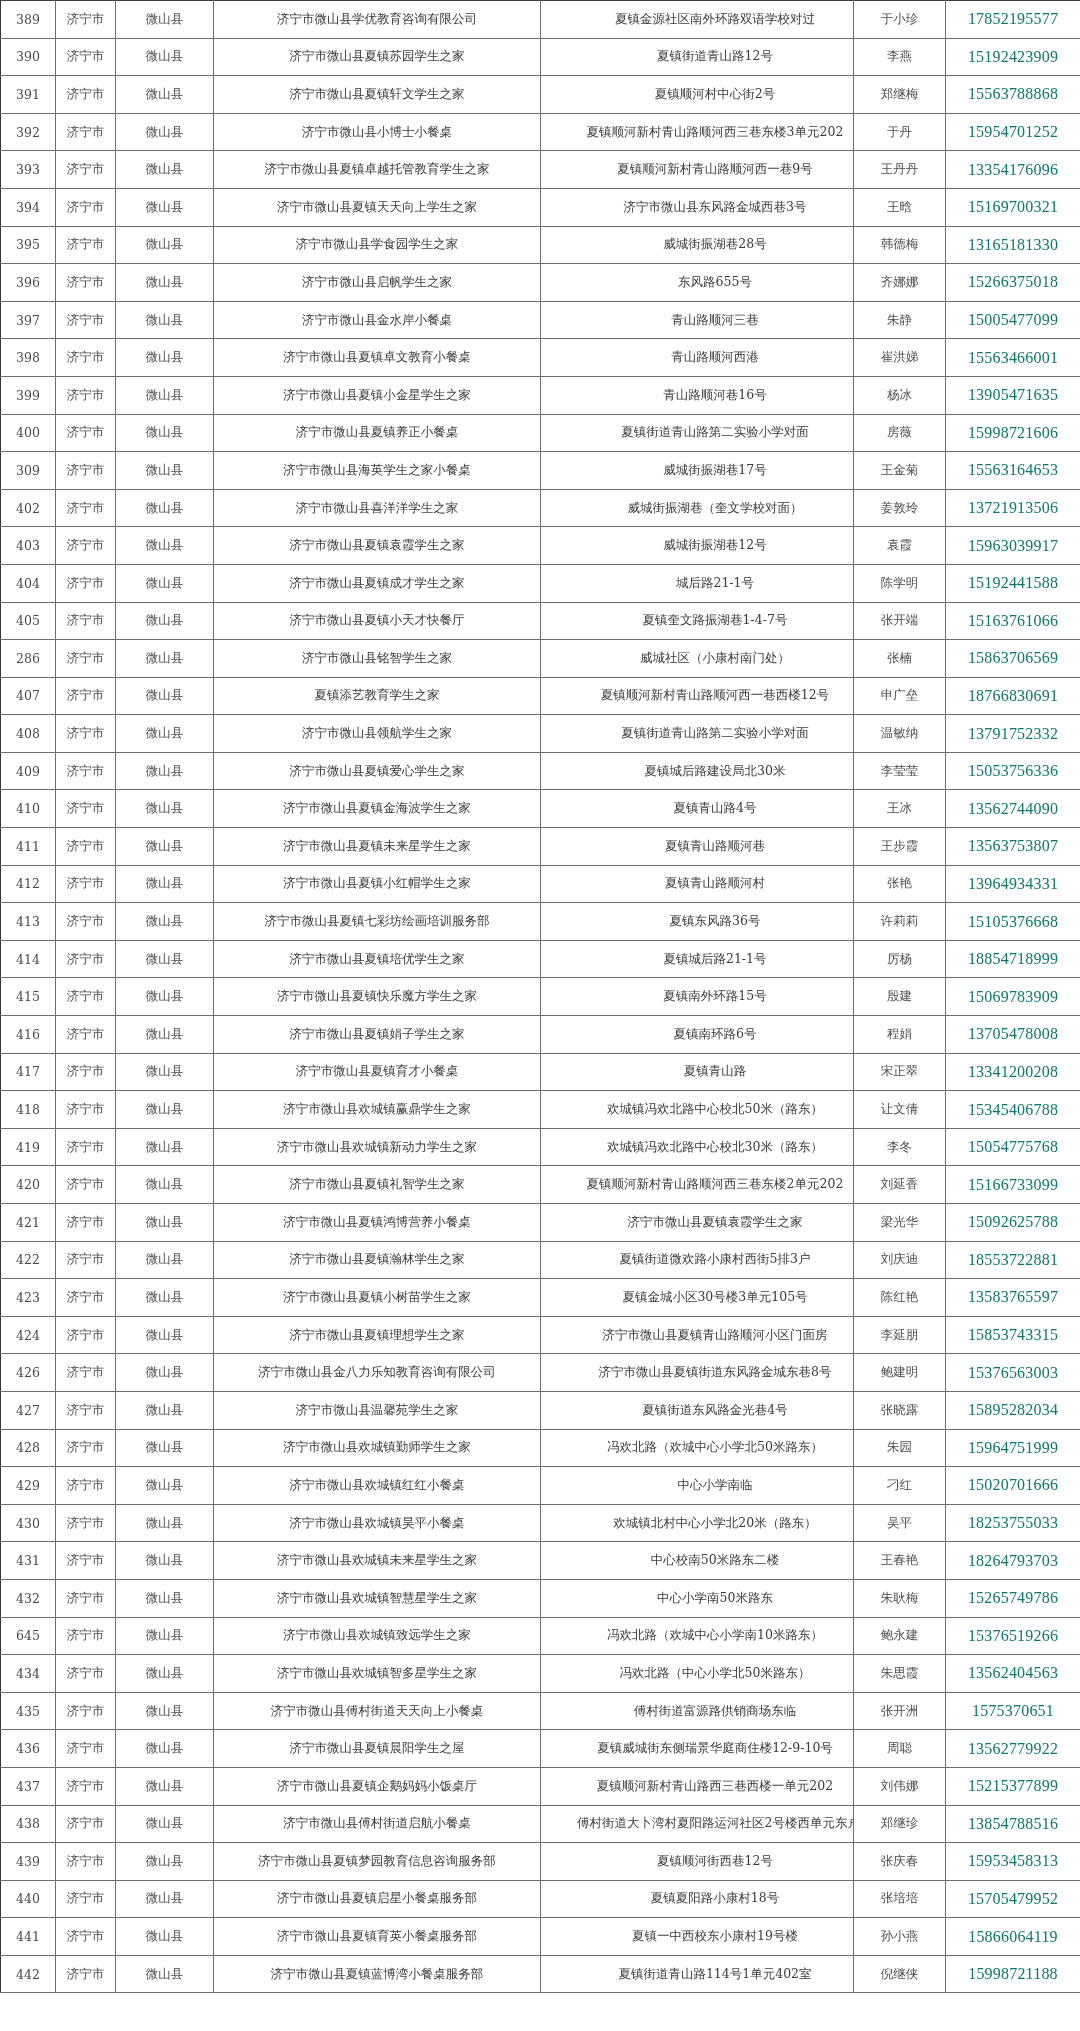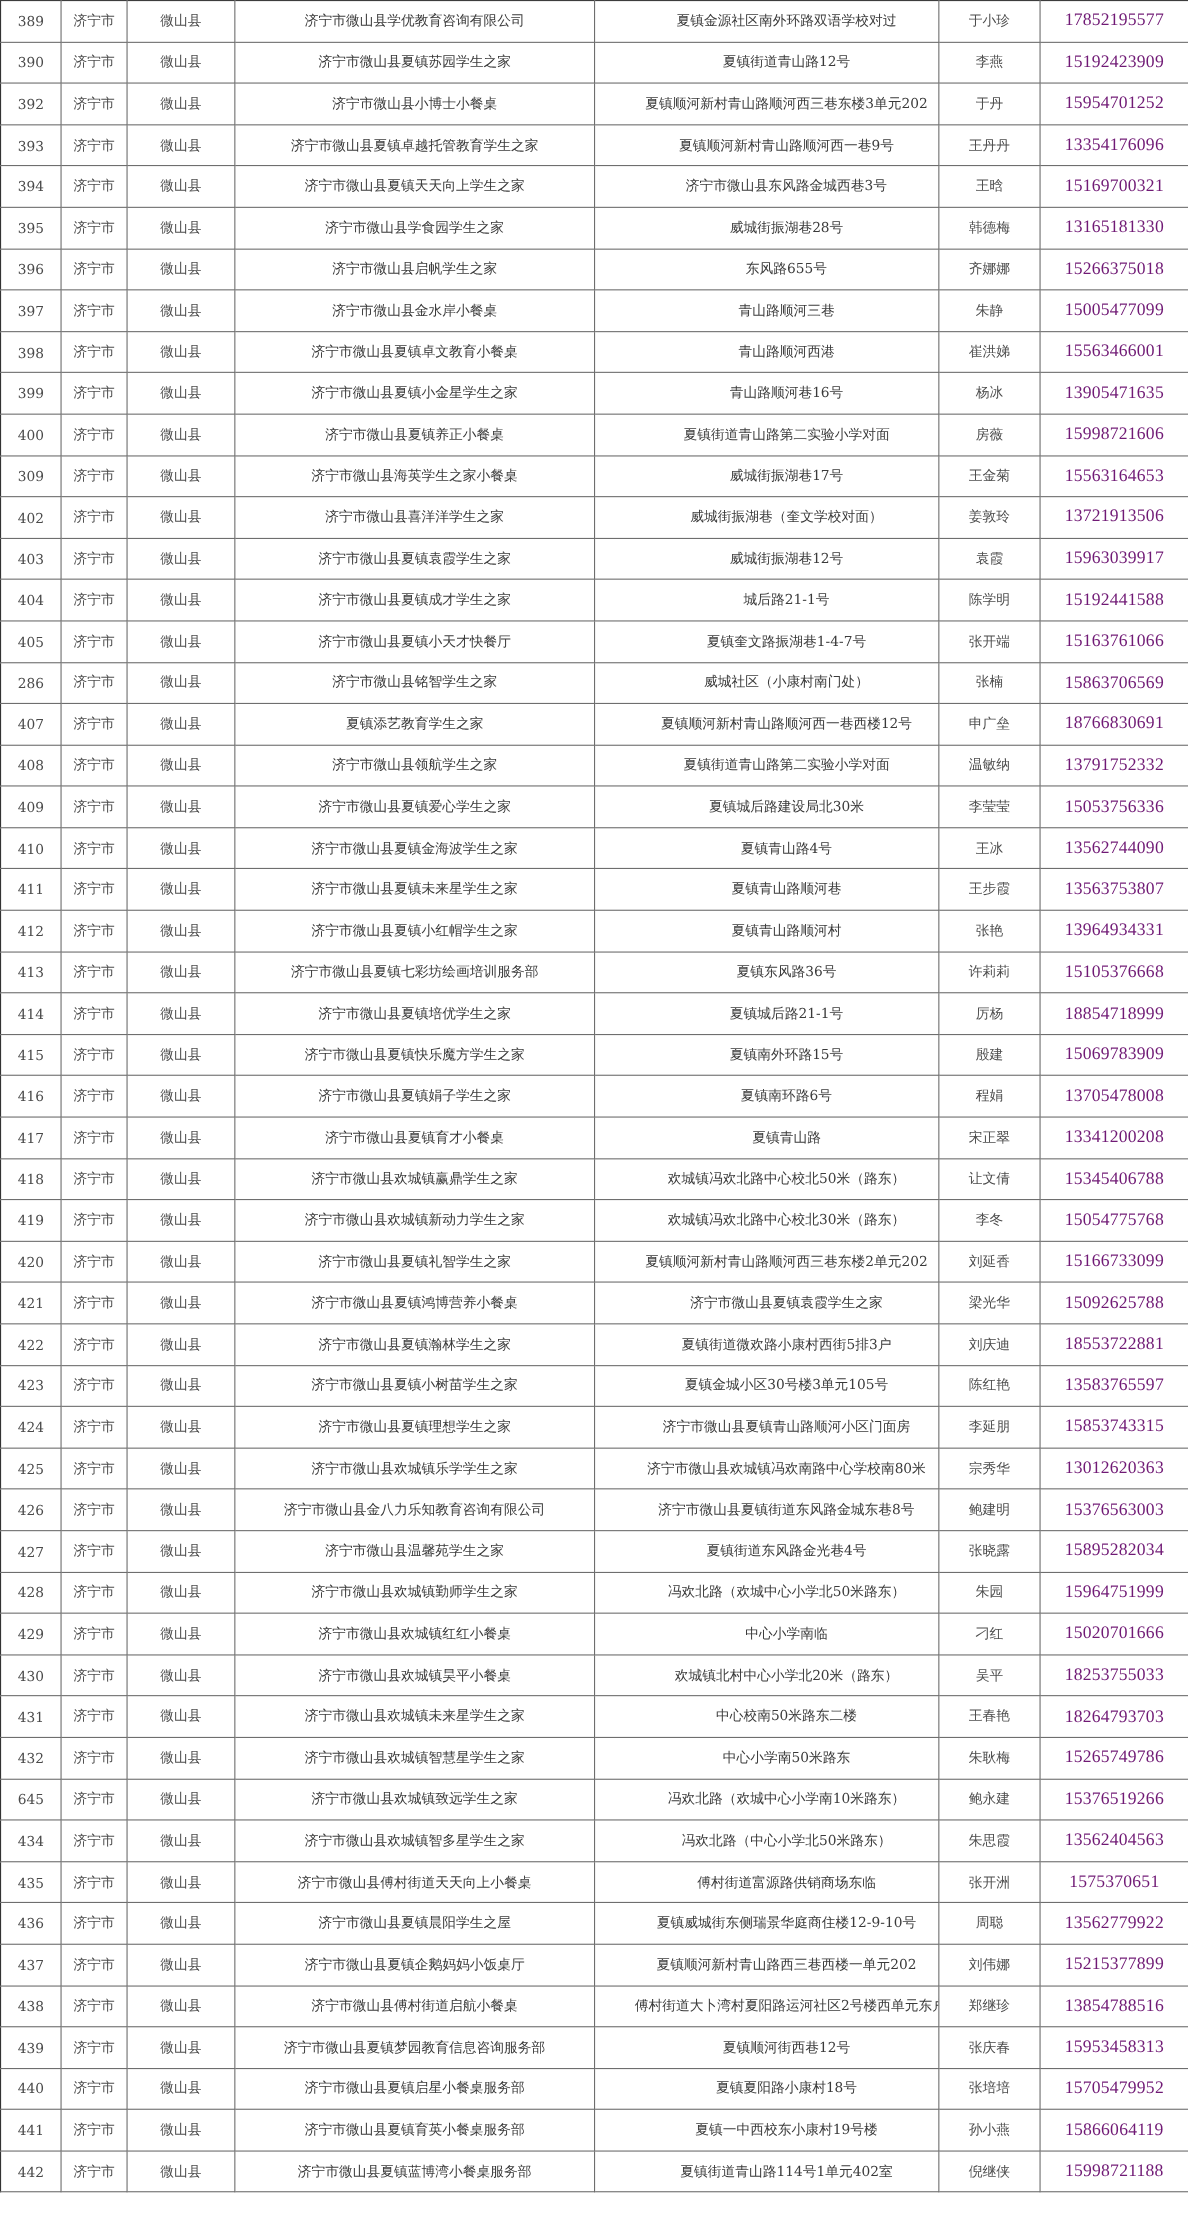--- a/index.html
+++ b/index.html
@@ -15,21 +15,21 @@
     height: 36.6px;
     padding: 0;
     border: 1px solid #6e6e6e;
     text-align: center;
     vertical-align: middle;
     font-size: 12.5px;
     white-space: nowrap;
     overflow: hidden;
   }
   table.roster td.c-idx { font-size: 12.5px; color: #4a4a4a; }
-  table.roster td.c-phone { font-family: "Liberation Serif", "DejaVu Serif", serif; font-size: 16px; color: #701a75; letter-spacing: 0.2px; }
+  table.roster td.c-phone { font-family: "Liberation Serif", "DejaVu Serif", serif; font-size: 16px; color: #0f766e; letter-spacing: 0.2px; }
   table.roster td.c-name { font-size: 12.5px; }
   table.roster td.c-addr { font-size: 12.5px; padding-left: 36px; }
   table.roster tr td { border-top-color: #3d3d3d; }
   table.roster td.c-city, table.roster td.c-county, table.roster td.c-person { color: #4d4d4d; }
   table.roster td:first-child { border-left: 1.5px solid #333; }
 </style>
 </head>
 <body>
 
 <table class="roster">
@@ -56,20 +56,29 @@
   <tr>
     <td class="c-idx">390</td>
     <td class="c-city">济宁市</td>
     <td class="c-county">微山县</td>
     <td class="c-name">济宁市微山县夏镇苏园学生之家</td>
     <td class="c-addr">夏镇街道青山路12号</td>
     <td class="c-person">李燕</td>
     <td class="c-phone">15192423909</td>
   </tr>
 
+  <tr>
+    <td class="c-idx">391</td>
+    <td class="c-city">济宁市</td>
+    <td class="c-county">微山县</td>
+    <td class="c-name">济宁市微山县夏镇轩文学生之家</td>
+    <td class="c-addr">夏镇顺河村中心街2号</td>
+    <td class="c-person">郑继梅</td>
+    <td class="c-phone">15563788868</td>
+  </tr>
 
   <tr>
     <td class="c-idx">392</td>
     <td class="c-city">济宁市</td>
     <td class="c-county">微山县</td>
     <td class="c-name">济宁市微山县小博士小餐桌</td>
     <td class="c-addr">夏镇顺河新村青山路顺河西三巷东楼3单元202</td>
     <td class="c-person">于丹</td>
     <td class="c-phone">15954701252</td>
   </tr>
@@ -387,29 +396,20 @@
   <tr>
     <td class="c-idx">424</td>
     <td class="c-city">济宁市</td>
     <td class="c-county">微山县</td>
     <td class="c-name">济宁市微山县夏镇理想学生之家</td>
     <td class="c-addr">济宁市微山县夏镇青山路顺河小区门面房</td>
     <td class="c-person">李延朋</td>
     <td class="c-phone">15853743315</td>
   </tr>
 
-  <tr>
-    <td class="c-idx">425</td>
-    <td class="c-city">济宁市</td>
-    <td class="c-county">微山县</td>
-    <td class="c-name">济宁市微山县欢城镇乐学学生之家</td>
-    <td class="c-addr">济宁市微山县欢城镇冯欢南路中心学校南80米</td>
-    <td class="c-person">宗秀华</td>
-    <td class="c-phone">13012620363</td>
-  </tr>
 
   <tr>
     <td class="c-idx">426</td>
     <td class="c-city">济宁市</td>
     <td class="c-county">微山县</td>
     <td class="c-name">济宁市微山县金八力乐知教育咨询有限公司</td>
     <td class="c-addr">济宁市微山县夏镇街道东风路金城东巷8号</td>
     <td class="c-person">鲍建明</td>
     <td class="c-phone">15376563003</td>
   </tr>

